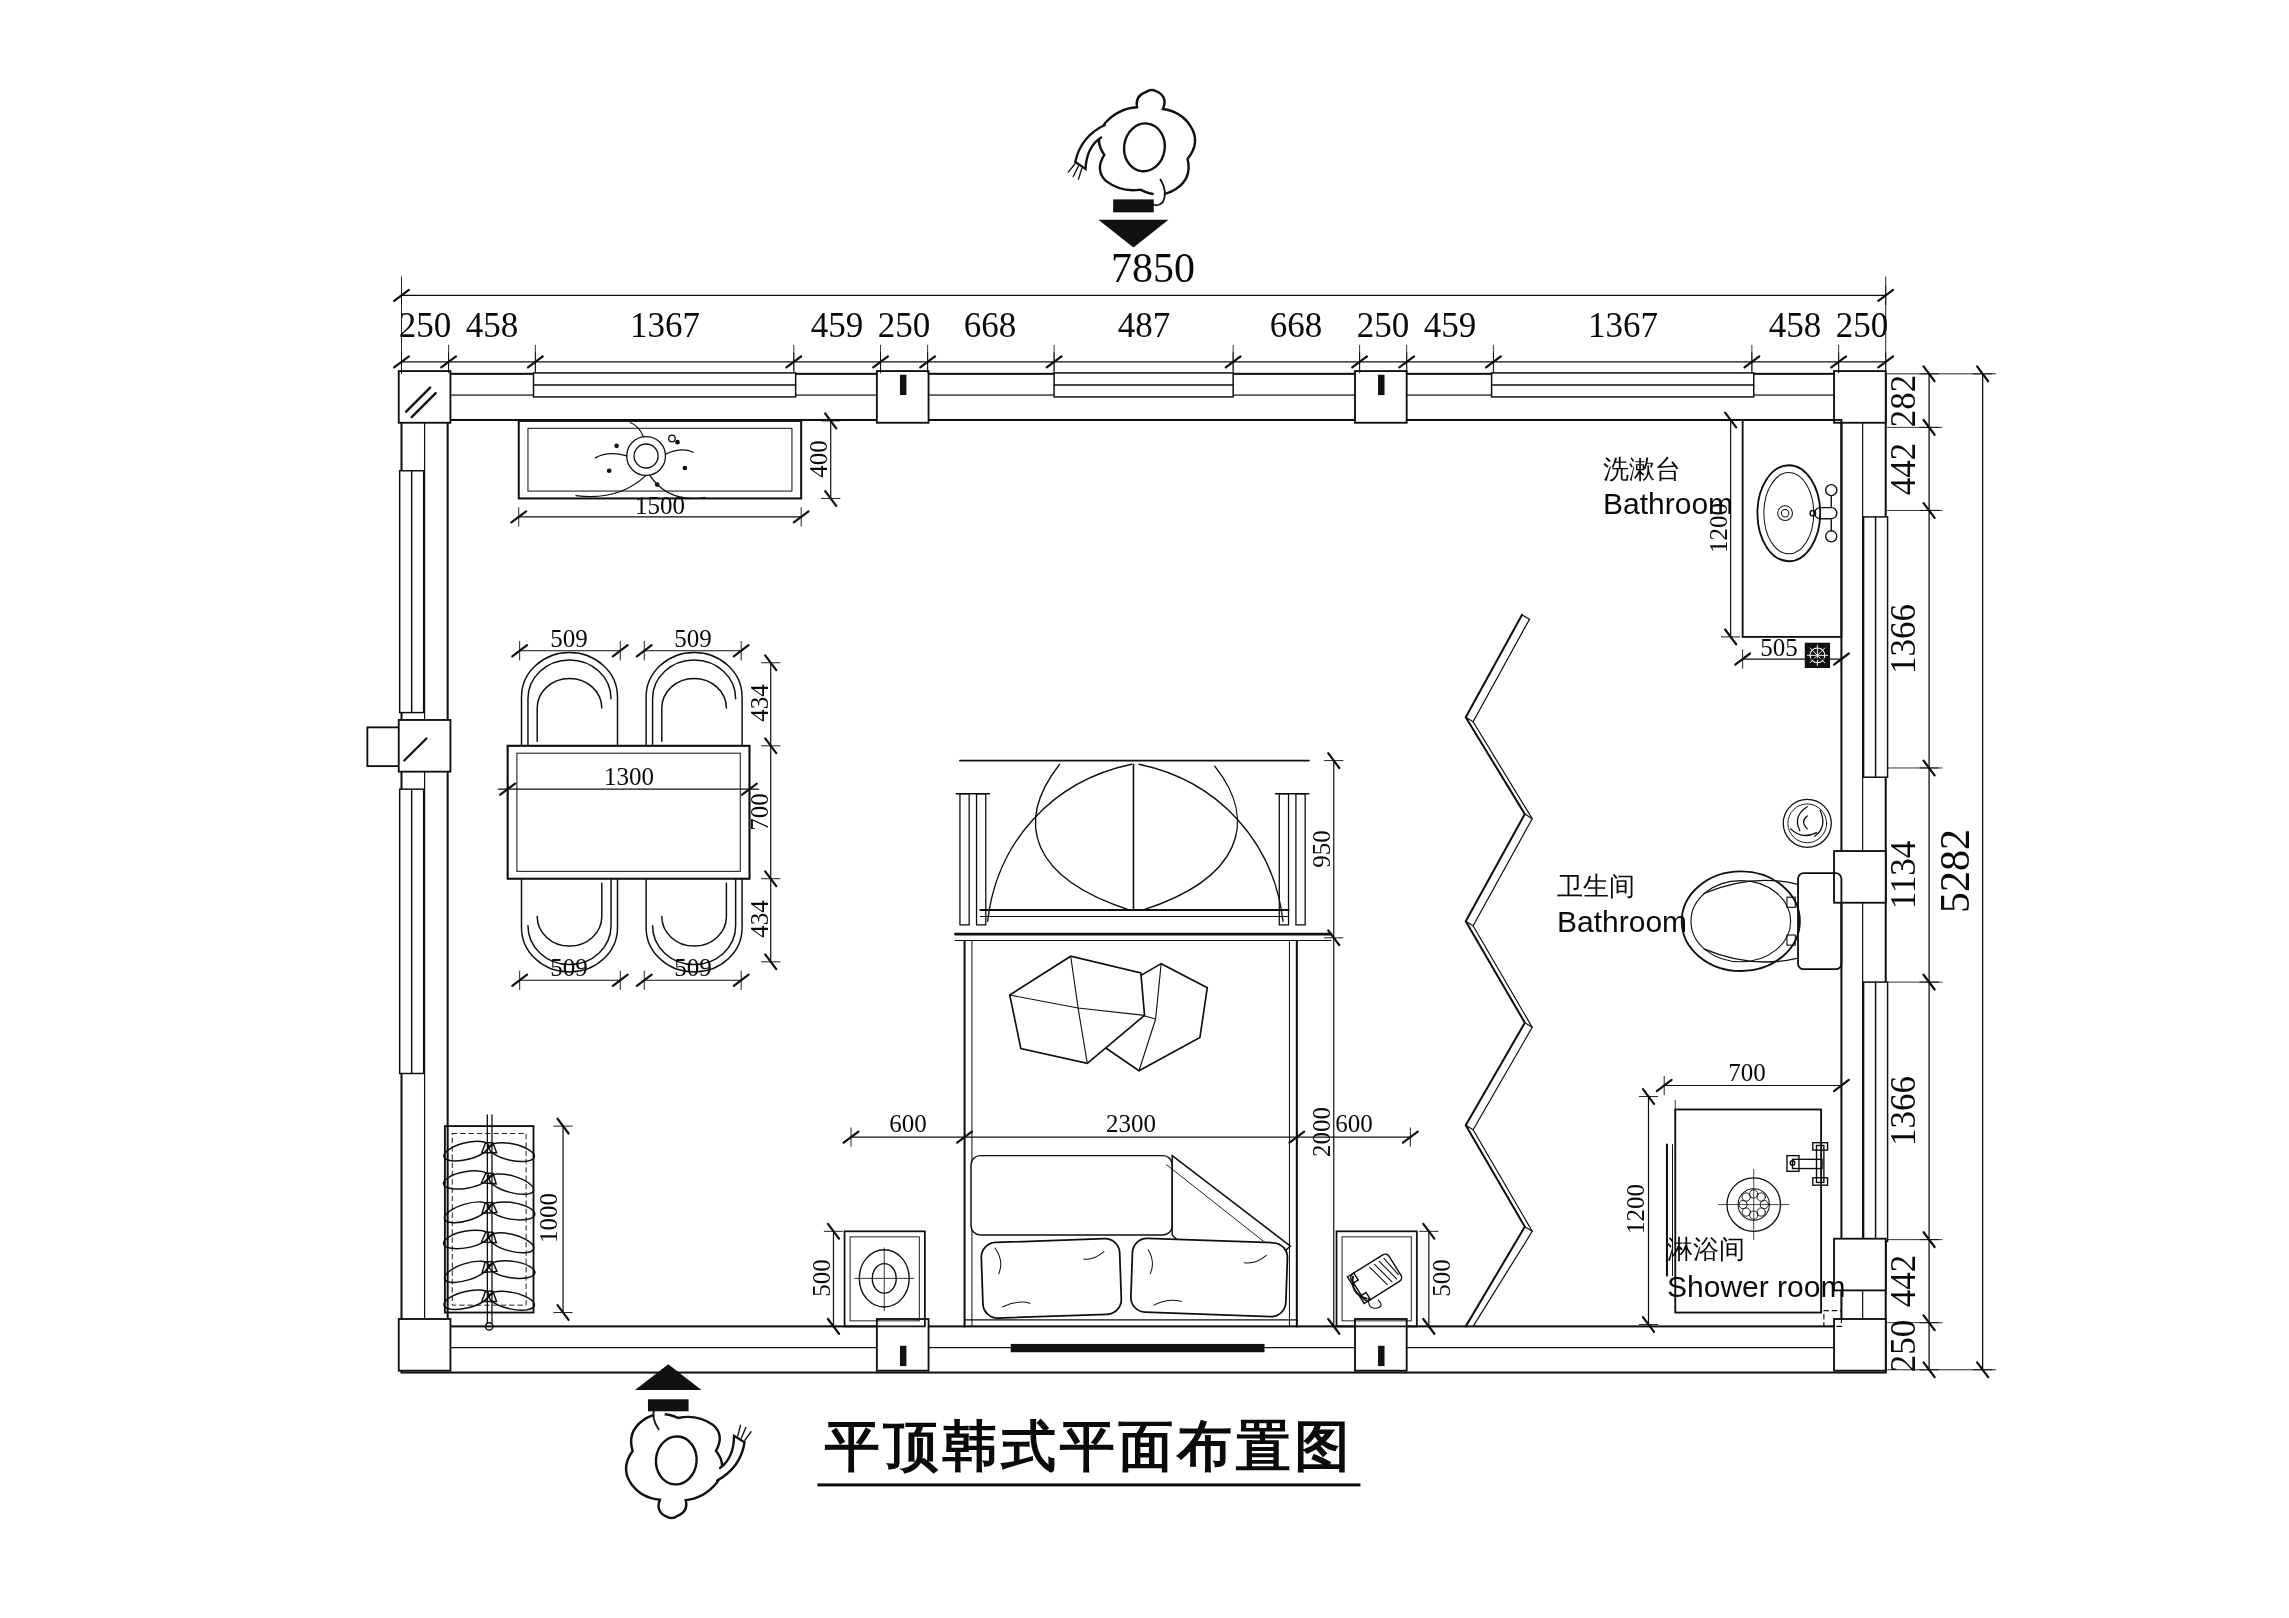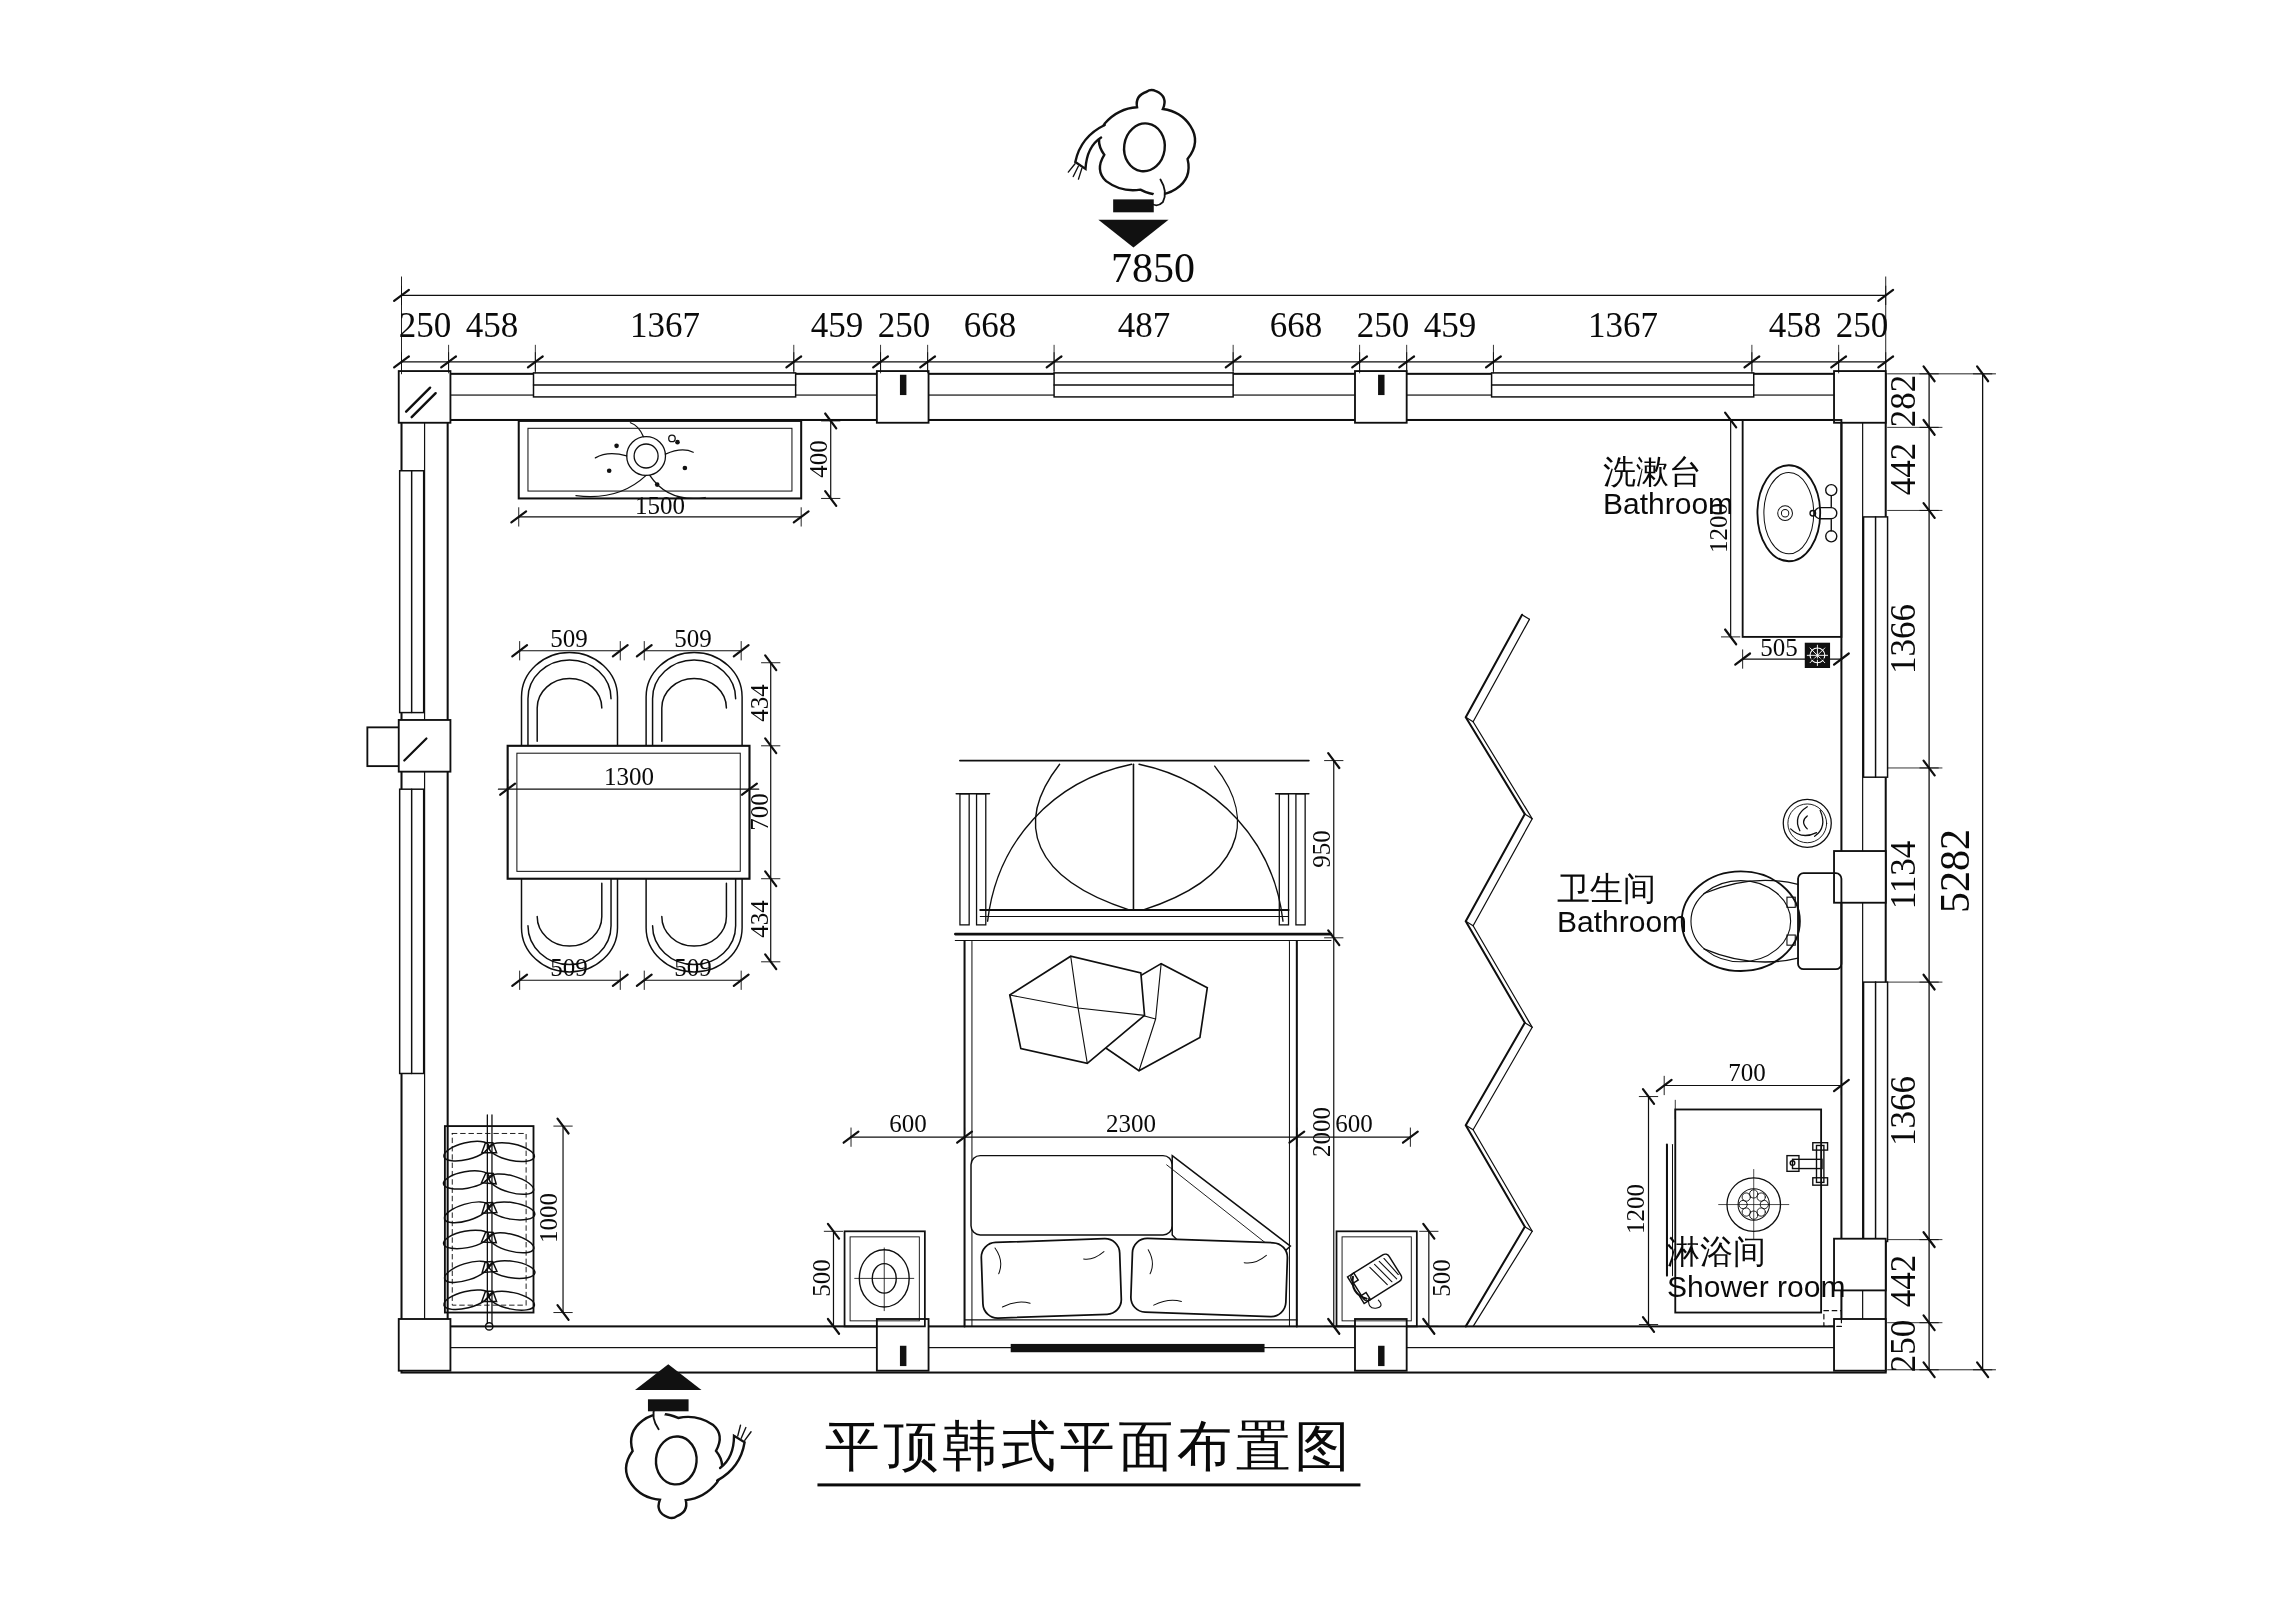--- a/index.html
+++ b/index.html
@@ -6,23 +6,23 @@
   body{width:2290px;height:1619px;position:relative;background:#fff;overflow:hidden;
        font-family:"Liberation Sans",sans-serif;color:#0a0a0a}
   #plan-svg{position:absolute;left:0;top:0}
   .lbl{position:absolute;transform:translate(-50%,-50%);white-space:nowrap;color:#0a0a0a;
        font-family:"Liberation Serif",serif;line-height:1}
   .v{transform:translate(-50%,-50%) rotate(-90deg)}
   .la{transform:translate(0,-50%)}
   .d26{font-size:25px}
   .d38{font-size:35px}
   .d44{font-size:42px}
-  .cjk{font-family:Liberation Sans, sans-serif;font-size:33px}
+  .cjk{font-family:Liberation Mono, monospace;font-size:26px}
   .en{font-family:"Liberation Sans",sans-serif;font-size:30px}
-  .title{font-size:55px;font-weight:normal;font-family:"Liberation Sans",sans-serif;
+  .title{font-size:55px;font-weight:bold;font-family:"Liberation Sans",sans-serif;
          border-bottom:3.7px solid #0a0a0a;padding:0 7.4px 9.2px;letter-spacing:3.7px}
 </style>
 </head>
 <body>
 
 <svg id="plan-svg" width="2290" height="1619" viewBox="0 0 2481 1754">
   <defs>
     <g id="tk">
       <line x1="0" y1="-10" x2="0" y2="10" stroke-width="1"></line>
       <line x1="-8" y1="6" x2="8" y2="-6" stroke-width="2.4"></line>

